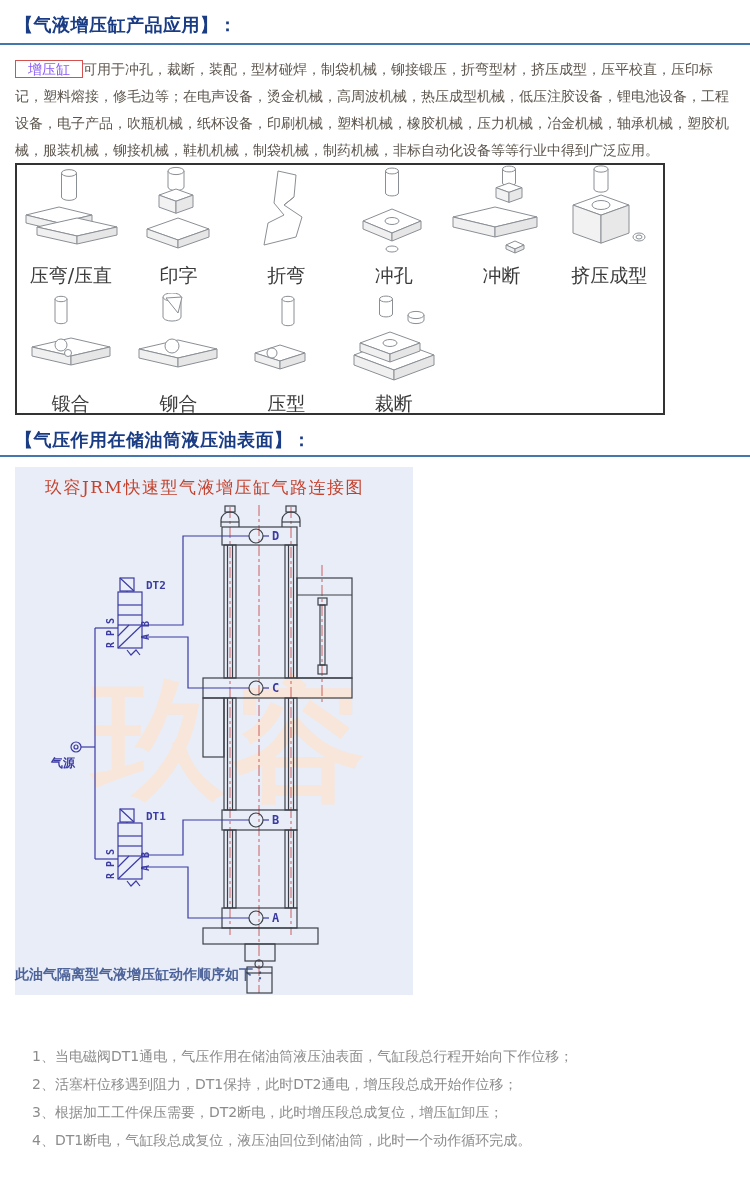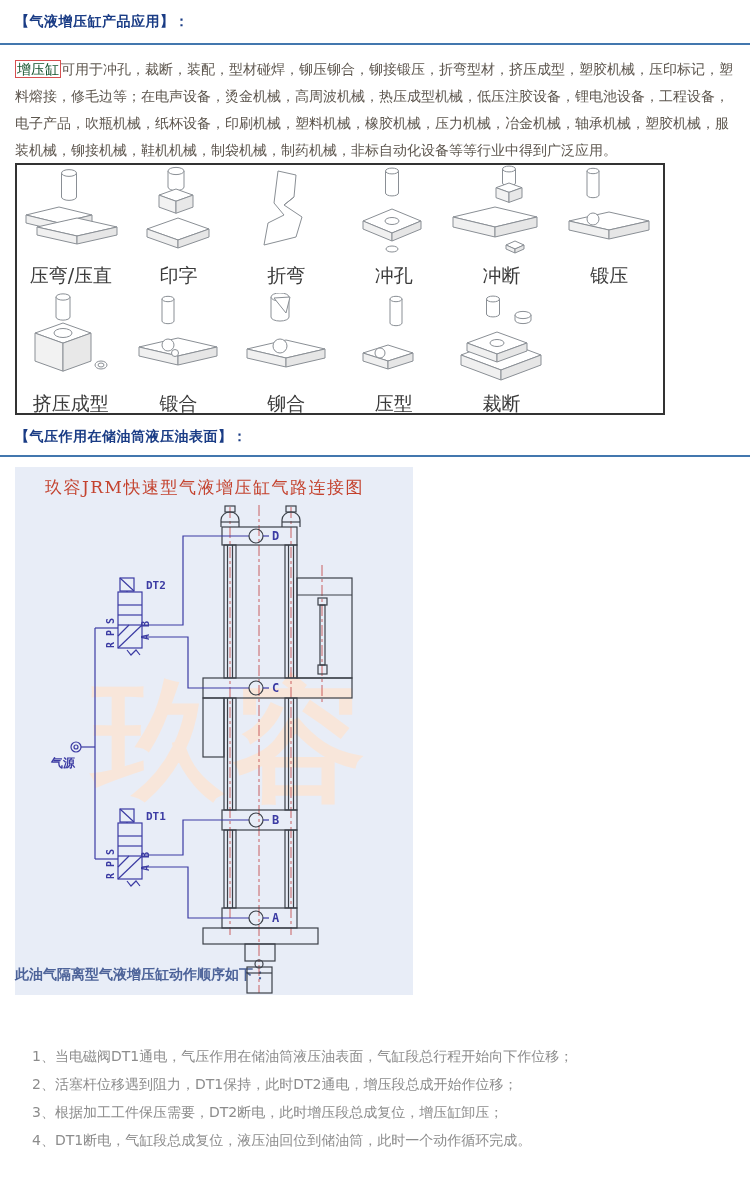--- a/index.html
+++ b/index.html
@@ -1,26 +1,26 @@
 <!DOCTYPE html>
 <html><head>
 <meta charset="utf-8">
 <style>
   html,body{margin:0;padding:0;background:#ffffff;}
   #page{position:relative;width:750px;height:1181px;background:#fff;overflow:hidden;
         font-family:"DejaVu Sans","Liberation Sans",sans-serif;}
   .sec-header{position:absolute;left:0;width:750px;box-sizing:border-box;
               border-bottom:2px solid #4377ae;background:#fff;}
-  .sec-header h2{margin:0;padding:13px 15px 20px 15px;font-size:14px;font-weight:bold;
+  .sec-header h2{margin:0;padding:13px 15px 20px 15px;font-size:18px;font-weight:bold;
                  color:#1a3c85;letter-spacing:0.5px;}
   #sec1-header{top:0;height:45px;}
   #sec2-header{top:415px;height:42px;}
   #intro{position:absolute;top:56px;left:15px;width:720px;font-size:14px;line-height:27px;
          color:#5d564e;}
-  #intro .kw{color:#14532d;border:1px solid #d65050;padding:0 1px;}
+  #intro .kw{color:#8b5cf6;border:1px solid #d65050;padding:0 12px;}
   #apps-box{position:absolute;top:163px;left:15px;width:646px;height:248px;border:2px solid #333;
             background:#fff;display:grid;grid-template-columns:repeat(6,1fr);grid-template-rows:1fr 1fr;}
   .app-cell{display:flex;flex-direction:column;align-items:center;justify-content:flex-end;
             padding-bottom:4px;}
   .app-cell svg{display:block;}
   .app-label{font-size:19px;color:#3a3a3a;margin-top:2px;white-space:nowrap;}
   #diagram{position:absolute;top:467px;left:15px;width:398px;height:528px;background:#e8edf7;
            overflow:hidden;}
   #diagram-watermark{position:absolute;left:78px;top:208px;z-index:0;font-size:132px;line-height:1;
            color:#f8e6da;letter-spacing:8px;font-weight:bold;white-space:nowrap;}
@@ -35,21 +35,21 @@
 </head>
 <body>
 
 <div id="page">
 
   <div class="sec-header" id="sec1-header">
     <h2>【气液增压缸产品应用】：</h2>
   </div>
 
   <div id="intro">
-    <span class="kw">增压缸</span><span>可用于冲孔，裁断，装配，型材碰焊，铆压铆合，铆接锻压，折弯型材，挤压成型，塑胶机械，压印标记，塑料熔接，修毛边等；在电声设备，烫金机械，高周波机械，热压成型机械，低压注胶设备，锂电池设备，工程设备，电子产品，吹瓶机械，纸杯设备，印刷机械，塑料机械，橡胶机械，压力机械，冶金机械，轴承机械，塑胶机械，服装机械，铆接机械，鞋机机械，制袋机械，制药机械，非标自动化设备等等行业中得到广泛应用。</span>
+    <span class="kw">增压缸</span><span>可用于冲孔，裁断，装配，型材碰焊，制袋机械，铆接锻压，折弯型材，挤压成型，压平校直，压印标记，塑料熔接，修毛边等；在电声设备，烫金机械，高周波机械，热压成型机械，低压注胶设备，锂电池设备，工程设备，电子产品，吹瓶机械，纸杯设备，印刷机械，塑料机械，橡胶机械，压力机械，冶金机械，轴承机械，塑胶机械，服装机械，铆接机械，鞋机机械，制袋机械，制药机械，非标自动化设备等等行业中得到广泛应用。</span>
   </div>
 
   <div id="apps-box">
       <div class="app-cell">
         <svg width="104" height="96" viewBox="0 0 104 96">
           <g>
             <path d="M42.5 8 v24 a7.5 3.375 0 0 0 15 0 v-24" stroke="#8a8f95" stroke-width="1" fill="#ffffff"></path>
             <ellipse cx="50" cy="8" rx="7.5" ry="3.375" stroke="#8a8f95" stroke-width="1" fill="#ffffff"></ellipse>
             <path d="M7 50 L40 42 L73 50 L40 58 Z" stroke="#8a8f95" stroke-width="1" fill="#ffffff"></path>
             <path d="M7 50 L40 58 v8 L7 58 Z" stroke="#8a8f95" stroke-width="1" fill="#f0f0f0"></path>
@@ -109,33 +109,20 @@
             <path d="M73 22.68 L60 27.36 V37.36 L73 32.68 Z" stroke="#8a8f95" stroke-width="1" fill="#e8e8e8"></path>
             <path d="M4 52 L46 42 L88 52 L46 62 Z" stroke="#8a8f95" stroke-width="1" fill="#ffffff"></path>
             <path d="M4 52 L46 62 v10 L4 62 Z" stroke="#8a8f95" stroke-width="1" fill="#f0f0f0"></path>
             <path d="M88 52 L46 62 v10 L88 62 Z" stroke="#8a8f95" stroke-width="1" fill="#e6e6e6"></path>
             <path d="M57 80 L66 76 L75 80 L66 84 Z" stroke="#8a8f95" stroke-width="1" fill="#ffffff"></path>
             <path d="M57 80 L66 84 v4 L57 84 Z" stroke="#8a8f95" stroke-width="1" fill="#f0f0f0"></path>
             <path d="M75 80 L66 84 v4 L75 84 Z" stroke="#8a8f95" stroke-width="1" fill="#e6e6e6"></path>
           </g>
         </svg>
         <div class="app-label">冲断</div>
-      </div>
-      <div class="app-cell">
-        <svg width="104" height="96" viewBox="0 0 104 96">
-          <g>
-            <path d="M30 6 v24 a6 2.7 0 0 0 12 0 v-24" stroke="#8a8f95" stroke-width="1" fill="#ffffff"></path>
-            <ellipse cx="36" cy="6" rx="6" ry="2.7" stroke="#8a8f95" stroke-width="1" fill="#ffffff"></ellipse>
-            <path d="M12 56 L52 47 L92 56 L52 65 Z" stroke="#8a8f95" stroke-width="1" fill="#ffffff"></path>
-            <path d="M12 56 L52 65 v9 L12 65 Z" stroke="#8a8f95" stroke-width="1" fill="#f0f0f0"></path>
-            <path d="M92 56 L52 65 v9 L92 65 Z" stroke="#8a8f95" stroke-width="1" fill="#e6e6e6"></path>
-            <circle cx="36" cy="54" r="6" stroke="#8a8f95" stroke-width="1" fill="#ffffff"></circle>
-          </g>
-        </svg>
-        <div class="app-label">锻压</div>
       </div>
       <div class="app-cell">
         <svg width="104" height="96" viewBox="0 0 104 96">
           <g>
             <path d="M37 4 v20 a7 3.15 0 0 0 14 0 v-20" stroke="#8a8f95" stroke-width="1" fill="#ffffff"></path>
             <ellipse cx="44" cy="4" rx="7" ry="3.15" stroke="#8a8f95" stroke-width="1" fill="#ffffff"></ellipse>
             <path d="M16 40.08 L44 30 L72 40.08 L44 50.16 Z" stroke="#8a8f95" stroke-width="1" fill="#ffffff"></path>
             <path d="M16 40.08 L44 50.16 V78.16 L16 68.08 Z" stroke="#8a8f95" stroke-width="1" fill="#f2f2f2"></path>
             <path d="M72 40.08 L44 50.16 V78.16 L72 68.08 Z" stroke="#8a8f95" stroke-width="1" fill="#e8e8e8"></path>
             <ellipse cx="44" cy="40" rx="9" ry="4.5" stroke="#8a8f95" stroke-width="1" fill="#ffffff"></ellipse>

